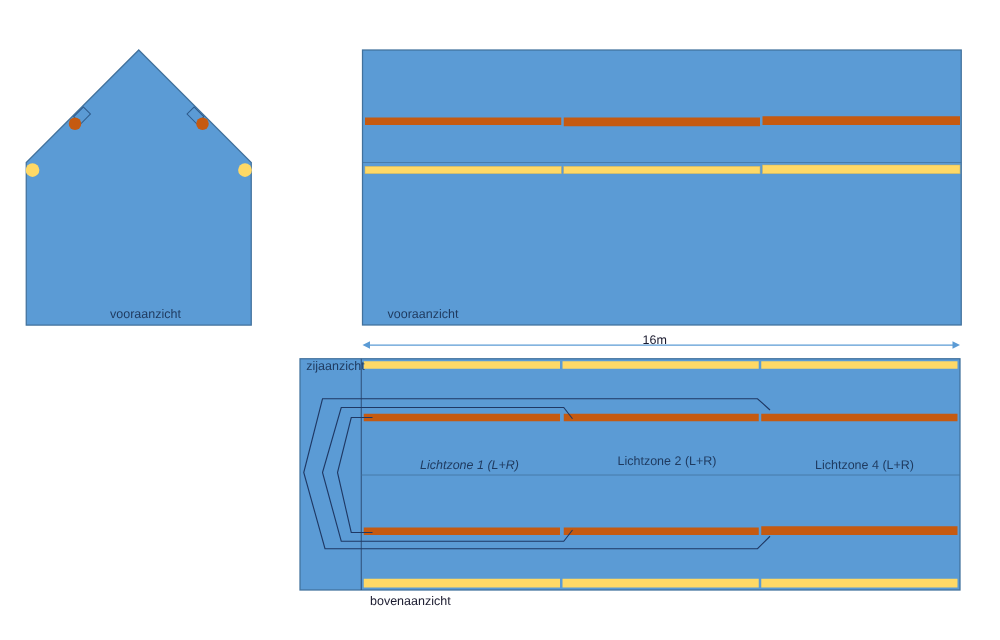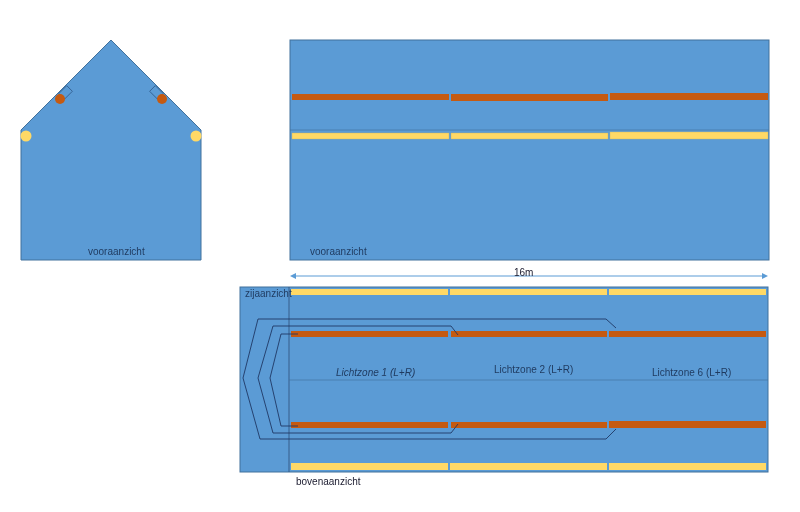--- a/index.html
+++ b/index.html
@@ -73,14 +73,14 @@
     </g>
   </g>
 </svg>
 
 <div class="lbl" style="left:88px; top:246px;">vooraanzicht</div>
 <div class="lbl" style="left:310px; top:246px;">vooraanzicht</div>
 <div class="lbl lbl-dark" style="left:514px; top:267px;">16m</div>
 <div class="lbl" style="left:245px; top:288px;">zijaanzicht</div>
 <div class="lbl" style="left:336px; top:367px;font-style:italic;">Lichtzone  1 (L+R)</div>
 <div class="lbl" style="left:494px; top:364px;">Lichtzone  2 (L+R)</div>
-<div class="lbl" style="left:652px; top:367px;">Lichtzone  6 (L+R)</div>
+<div class="lbl" style="left:652px; top:367px;">Lichtzone  4 (L+R)</div>
 <div class="lbl lbl-dark" style="left:296px; top:476px;">bovenaanzicht</div>
 
 </body></html>

